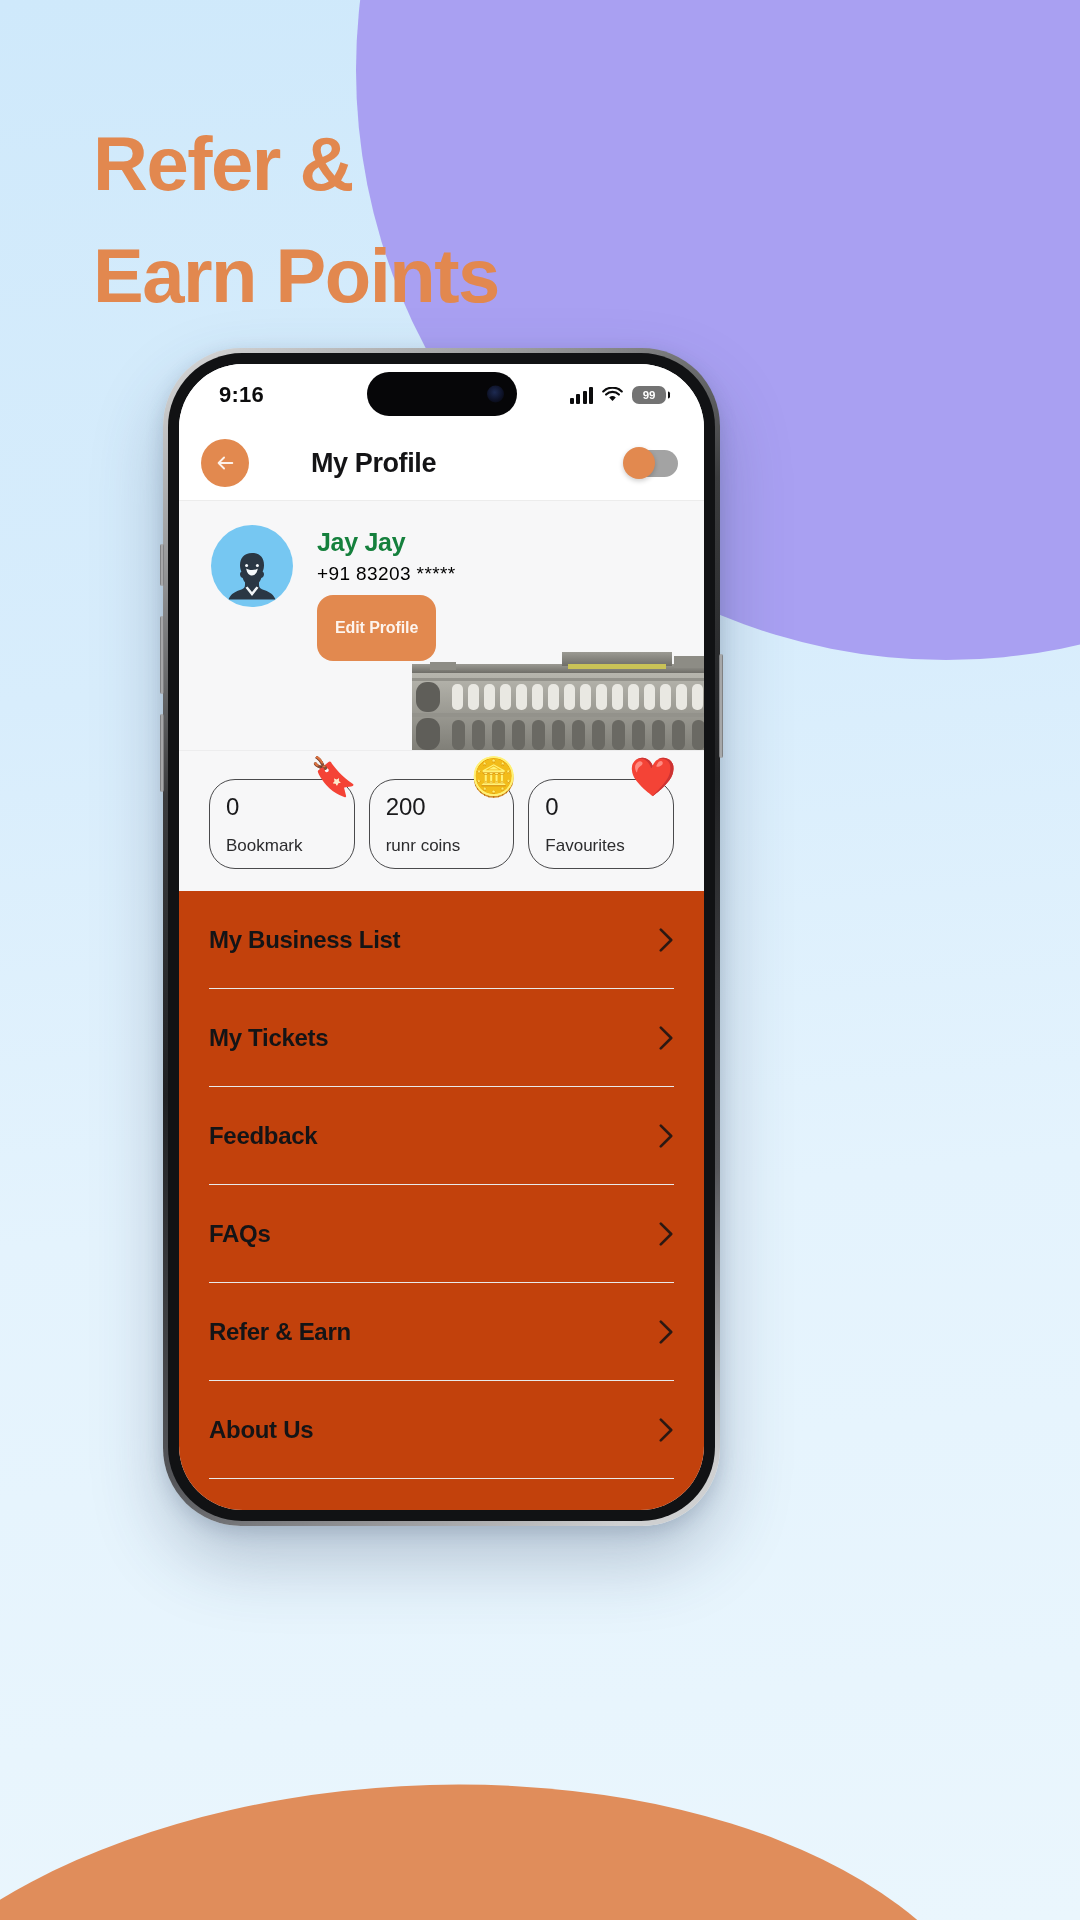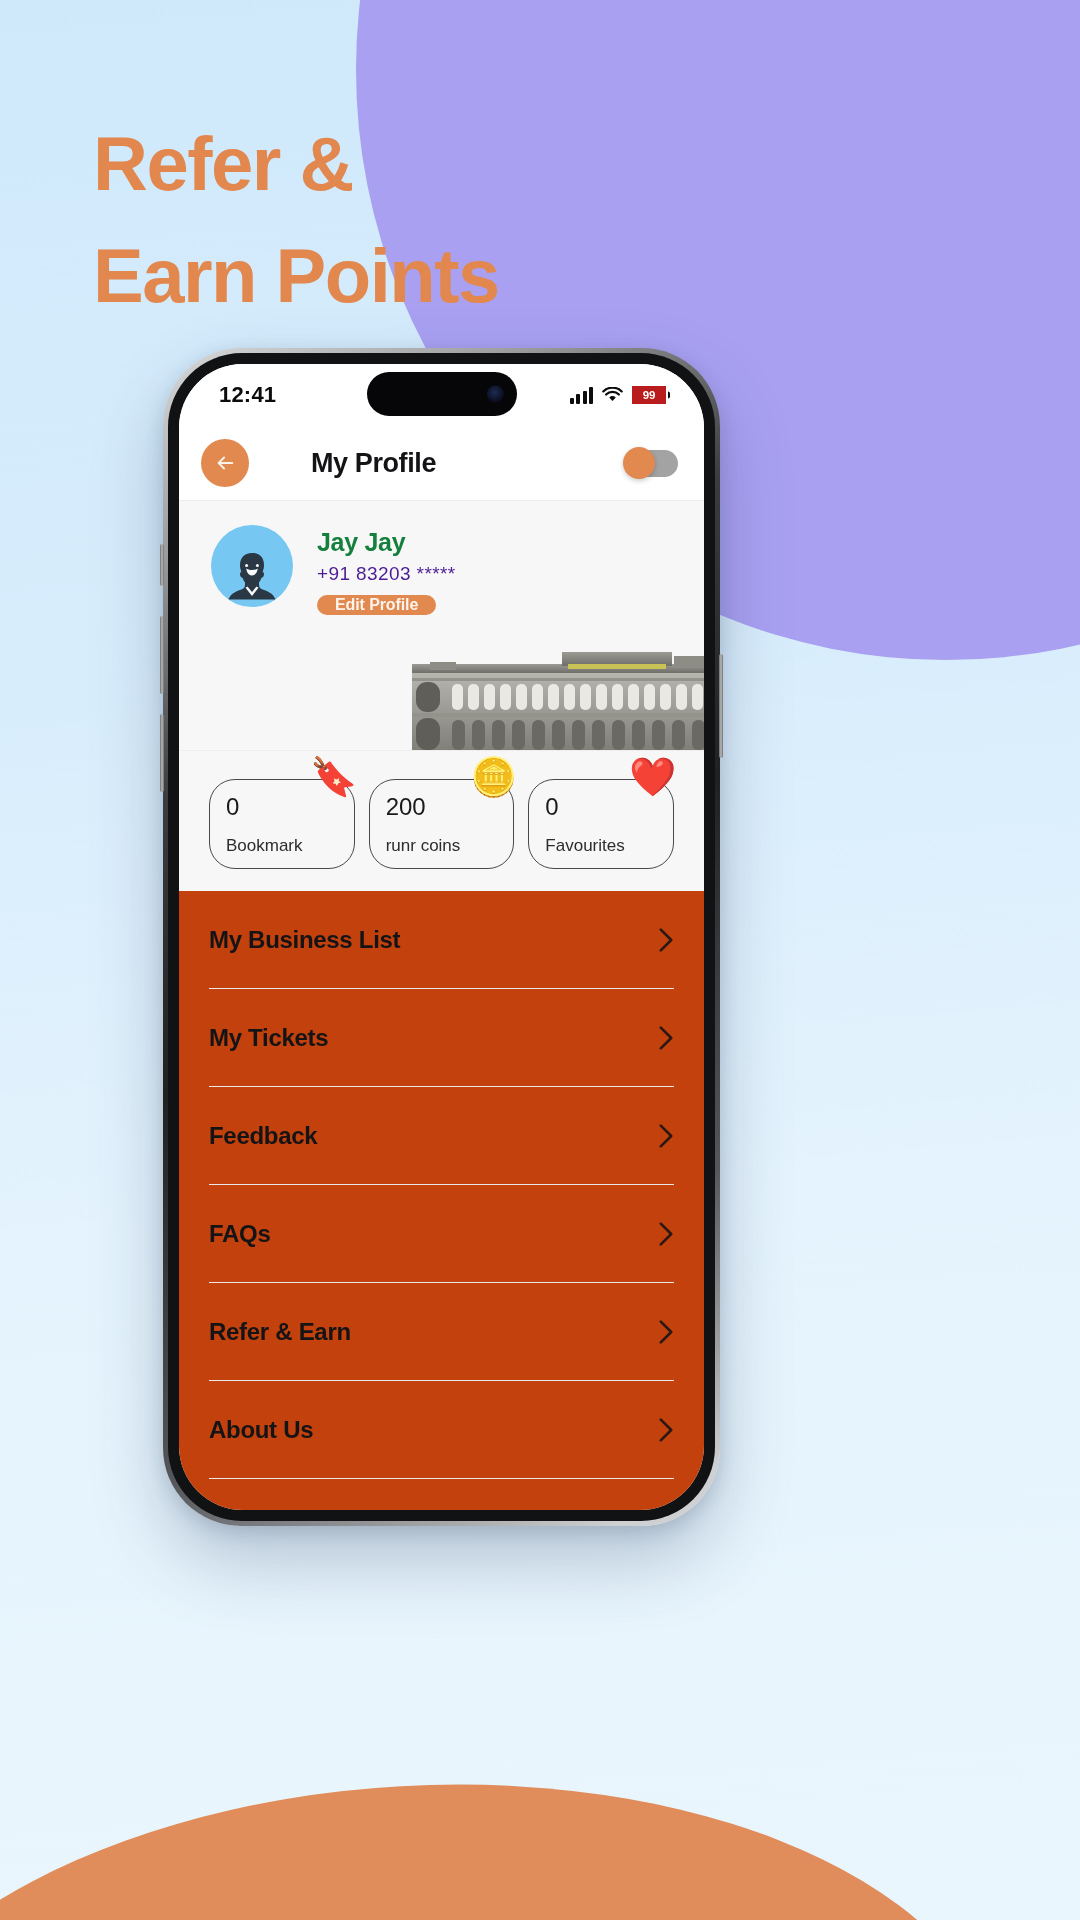--- a/index.html
+++ b/index.html
@@ -146,22 +146,22 @@
   .signal { display: flex; align-items: flex-end; gap: 2.5px; height: 17px; }
   .signal i { width: 4px; background: #0c0c0d; border-radius: 1px; display: block; }
   .signal i:nth-child(1) { height: 6px; }
   .signal i:nth-child(2) { height: 9.5px; }
   .signal i:nth-child(3) { height: 13px; }
   .signal i:nth-child(4) { height: 17px; }
 
   .battery {
     width: 34px;
     height: 18px;
-    border-radius: 0;
-    background: #b91c1c;
+    border-radius: 7px;
+    background: #737373;
     display: flex;
     align-items: center;
     justify-content: center;
     position: relative;
   }
   .battery::after {
     content: "";
     position: absolute;
     right: -4px;
     top: 50%;
@@ -261,32 +261,32 @@
   .profile-info { margin-left: 24px; padding-top: 3px; }
   .profile-name {
     font-size: 25px;
     font-weight: 800;
     color: #15803d;
     letter-spacing: -.3px;
   }
   .profile-phone {
     margin-top: 6px;
     font-size: 19px;
-    color: #4c1d95;
+    color: #000000;
     letter-spacing: .4px;
   }
   .edit-btn {
     display: inline-block;
     margin-top: 10px;
     background: #e2894f;
     color: #fdf4ee;
     font-size: 16px;
     font-weight: 800;
     border-radius: 16px;
-    padding: 1px 18px;
+    padding: 24px 18px;
     letter-spacing: -.1px;
     cursor: pointer;
     border: none;
     font-family: "Liberation Sans", sans-serif;
   }
 
   
   .building {
     position: absolute;
     right: -28px;
@@ -373,21 +373,21 @@
   <div class="phone">
     <div class="side-btn sb-mute"></div>
     <div class="side-btn sb-up"></div>
     <div class="side-btn sb-down"></div>
     <div class="side-btn sb-power"></div>
 
     <div class="phone-inner">
       <div class="screen">
 
         <div class="statusbar">
-          <div class="status-time">12:41</div>
+          <div class="status-time">9:16</div>
 
           <div class="island">
             <div class="island-cam"></div>
           </div>
 
           <div class="status-right">
             <div class="signal">
               <i></i>
                 <i></i>
                 <i></i>

